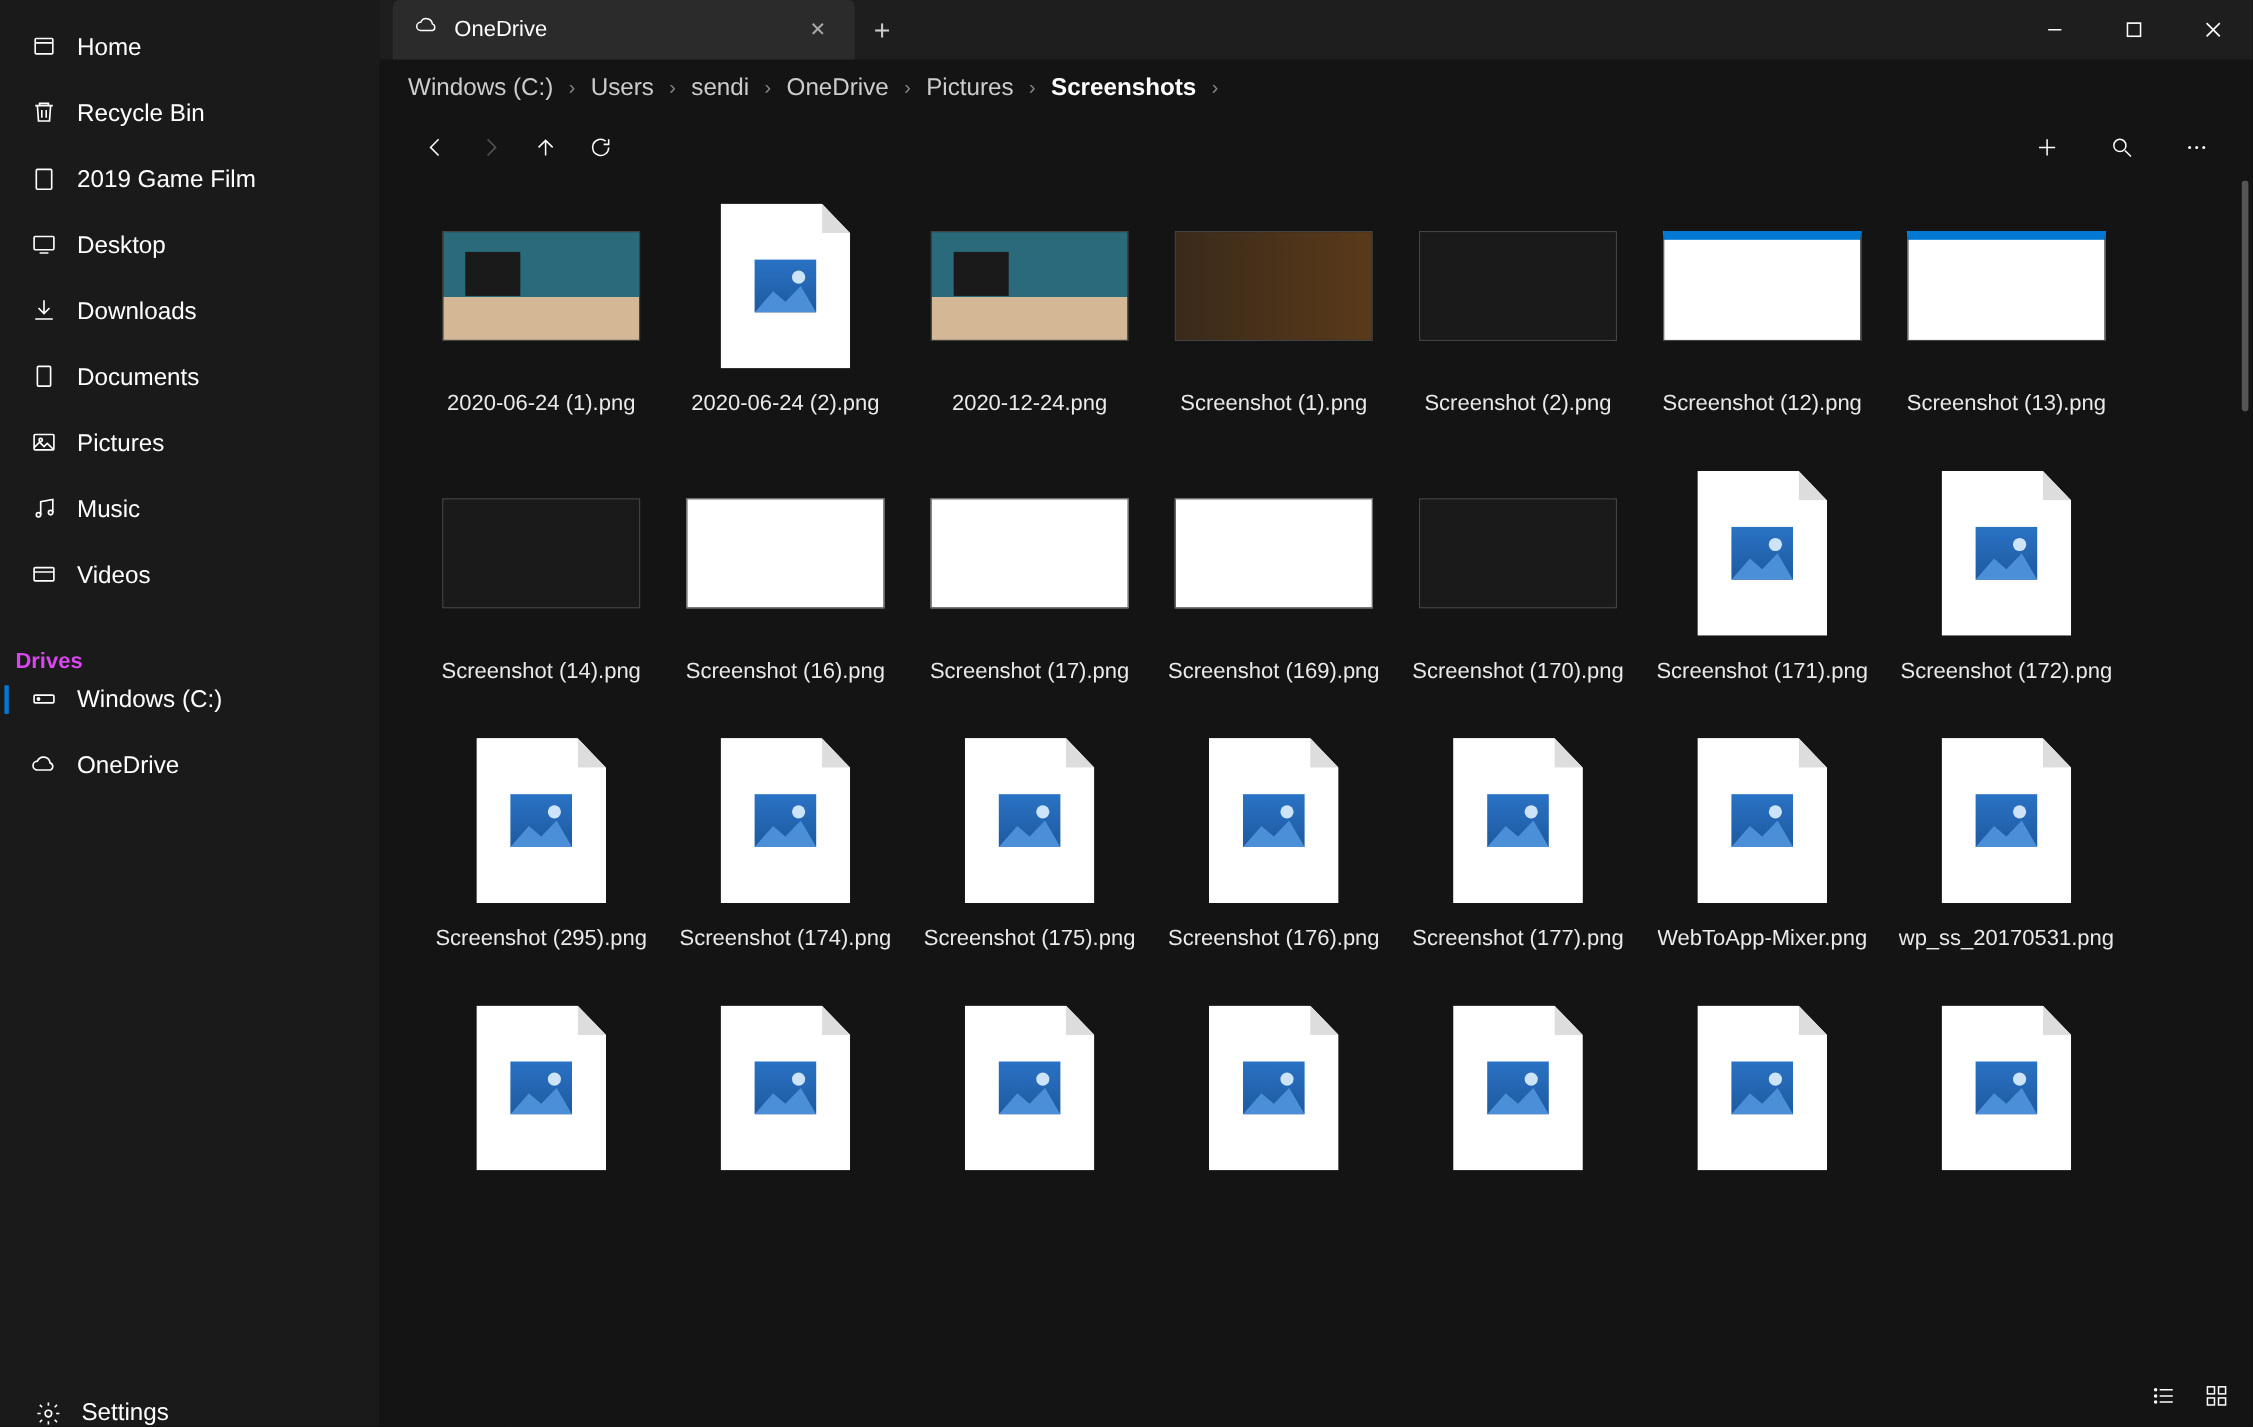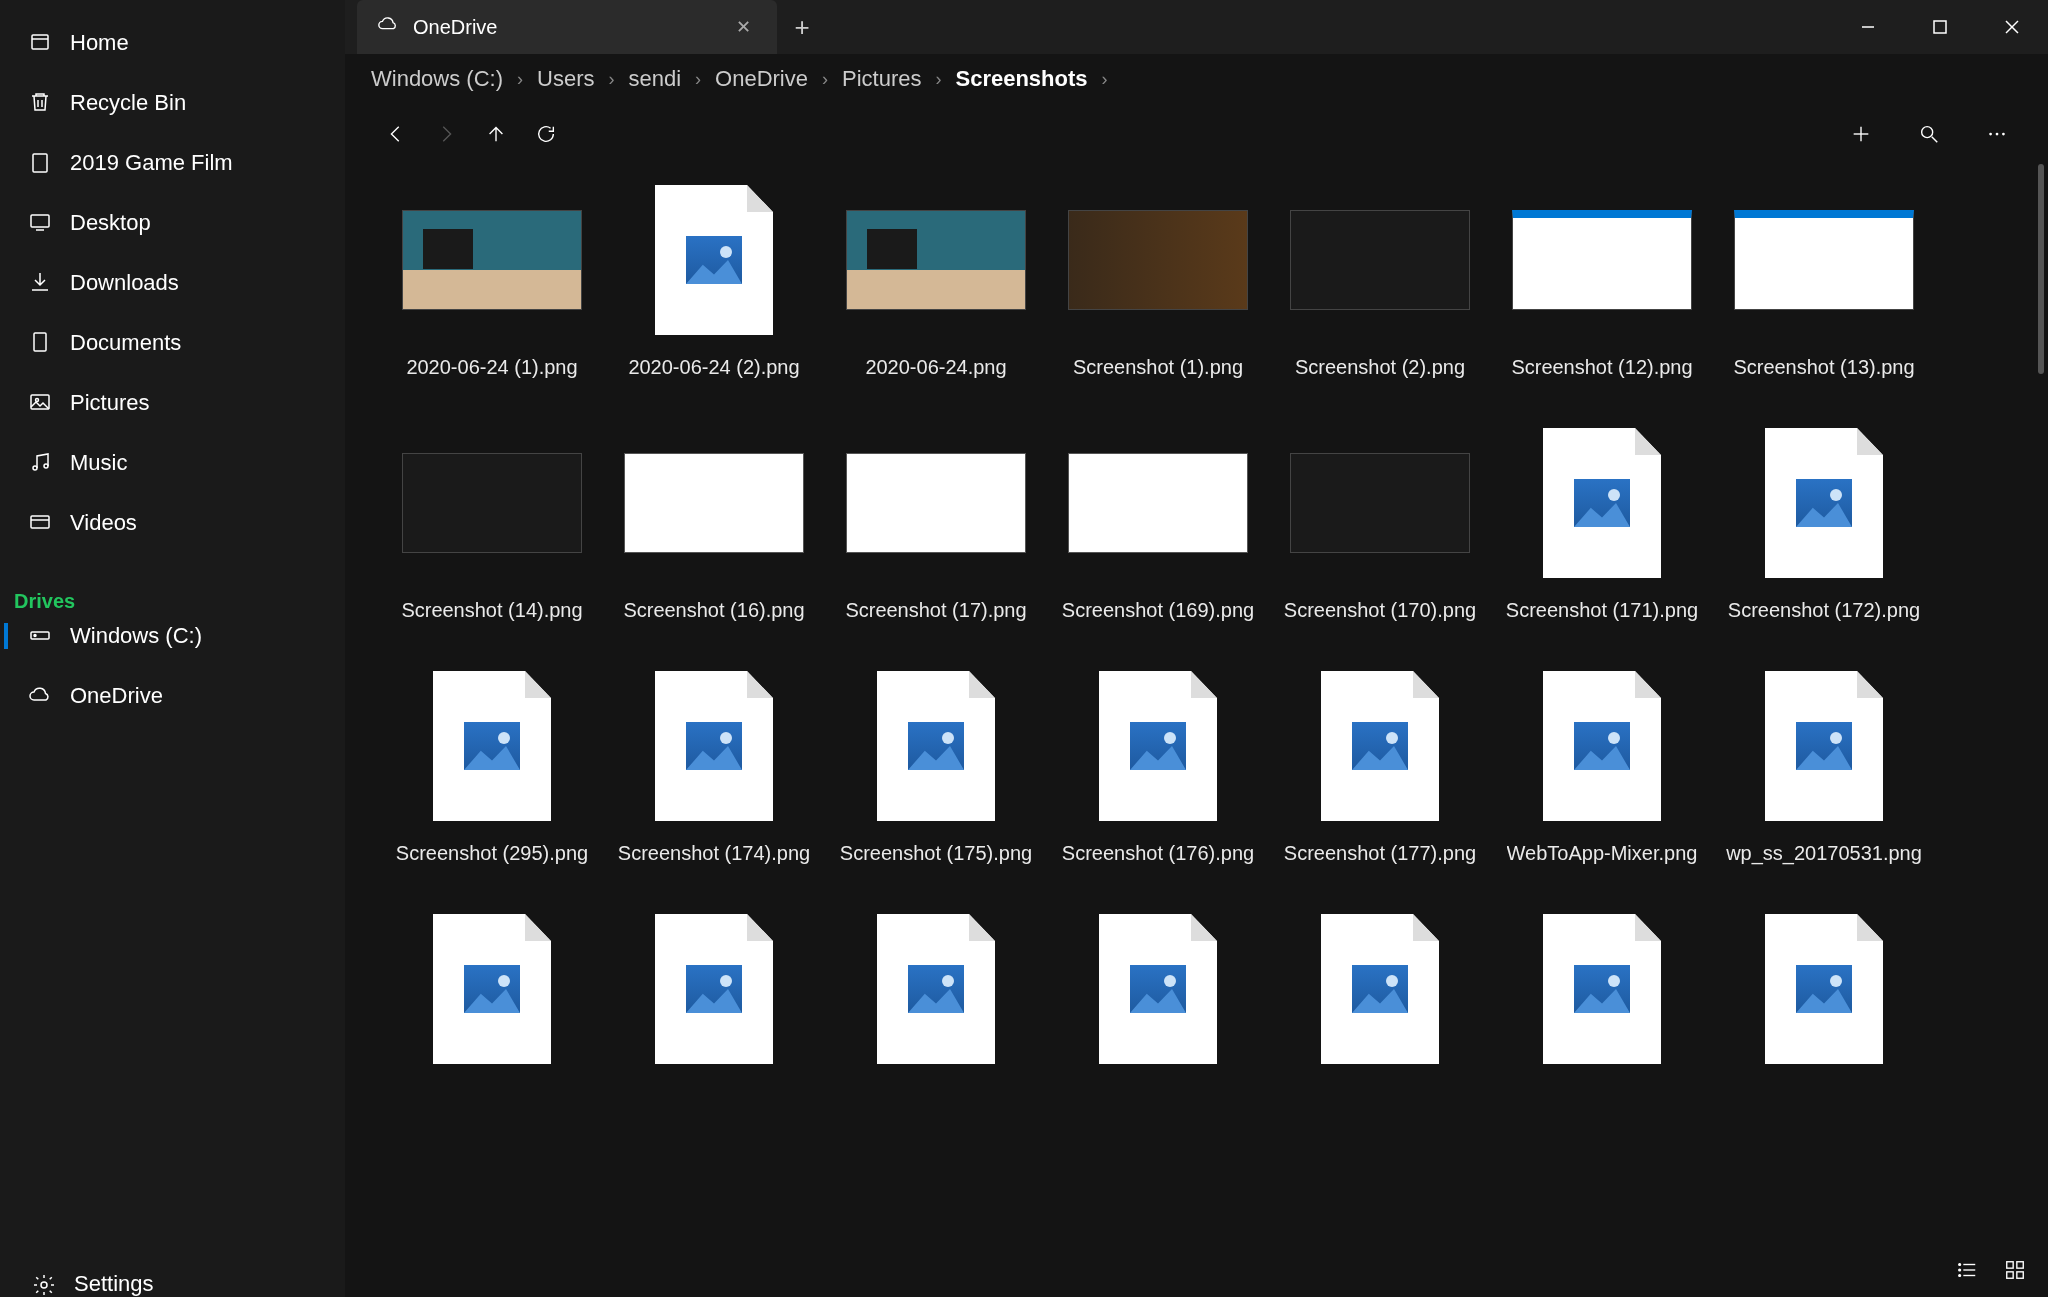--- a/index.html
+++ b/index.html
@@ -3,21 +3,21 @@
 <meta charset="utf-8">
 <style>
 * { margin: 0; padding: 0; box-sizing: border-box; font-family: "Segoe UI", sans-serif; }
 body { background: #0f0f0f; color: #fff; width: 2048px; height: 1297px; overflow: hidden; display: flex; }
 
 .sidebar { width: 345px; background: #1a1a1a; display: flex; flex-direction: column; padding-top: 30px; }
 .nav-item { display: flex; align-items: flex-start; height: 60px; padding-left: 24px; cursor: pointer; position: relative; }
 .nav-item.active::before { content:""; position:absolute; left:4px; width:4px; height:26px; background:#0078d4; }
 .nav-ic { width:32px; display:flex; justify-content:center; font-size:22px; color:#fff; }
 .nav-label { margin-left:14px; font-size:22px; color:#fff; }
-.drives-header { font-size:20px; color:#22c55e; padding:20px 0 10px 14px; font-weight:600; }
+.drives-header { font-size:20px; color:#d946ef; padding:20px 0 10px 14px; font-weight:600; }
 .sidebar-spacer { flex:1; }
 .settings-item { display:flex; align-items:flex-end; height:70px; padding-left:28px; cursor:pointer; }
 
 .main { flex:1; display:flex; flex-direction:column; background:#141414; }
 
 .tab-bar { height:54px; background:#1e1e1e; display:flex; align-items:center; }
 .tab { height:54px; background:#2b2b2b; display:flex; align-items:center; padding:0 20px; min-width:420px; border-top-left-radius:6px; border-top-right-radius:6px; margin-left:12px; }
 .tab-ic { font-size:20px; margin-right:14px; }
 .tab-label { font-size:20px; flex:1; }
 .tab-close { font-size:18px; color:#aaa; cursor:pointer; padding:6px; }
@@ -284,21 +284,21 @@
             <div class="thumb-doc">
               <div class="pic-icon"></div>
             </div>
           </div>
           <div class="fname">2020-06-24 (2).png</div>
         </div>
         <div class="file">
           <div class="thumb-area">
             <div class="thumb-wide t-desktop"></div>
           </div>
-          <div class="fname">2020-06-24.png</div>
+          <div class="fname">2020-12-24.png</div>
         </div>
         <div class="file">
           <div class="thumb-area">
             <div class="thumb-wide t-brown"></div>
           </div>
           <div class="fname">Screenshot (1).png</div>
         </div>
         <div class="file">
           <div class="thumb-area">
             <div class="thumb-wide t-tiles">

